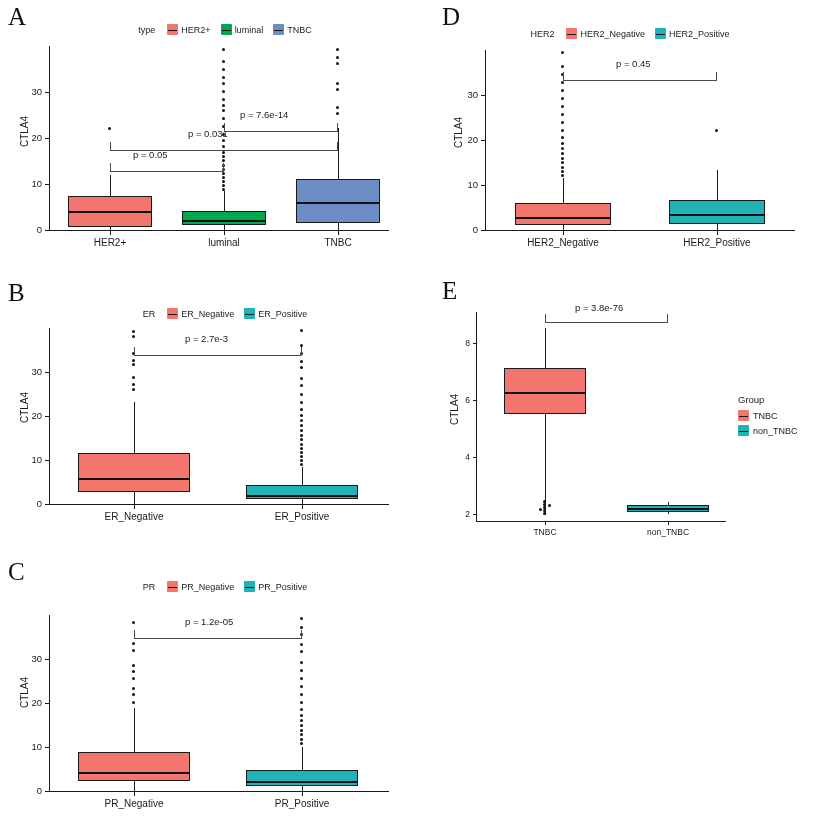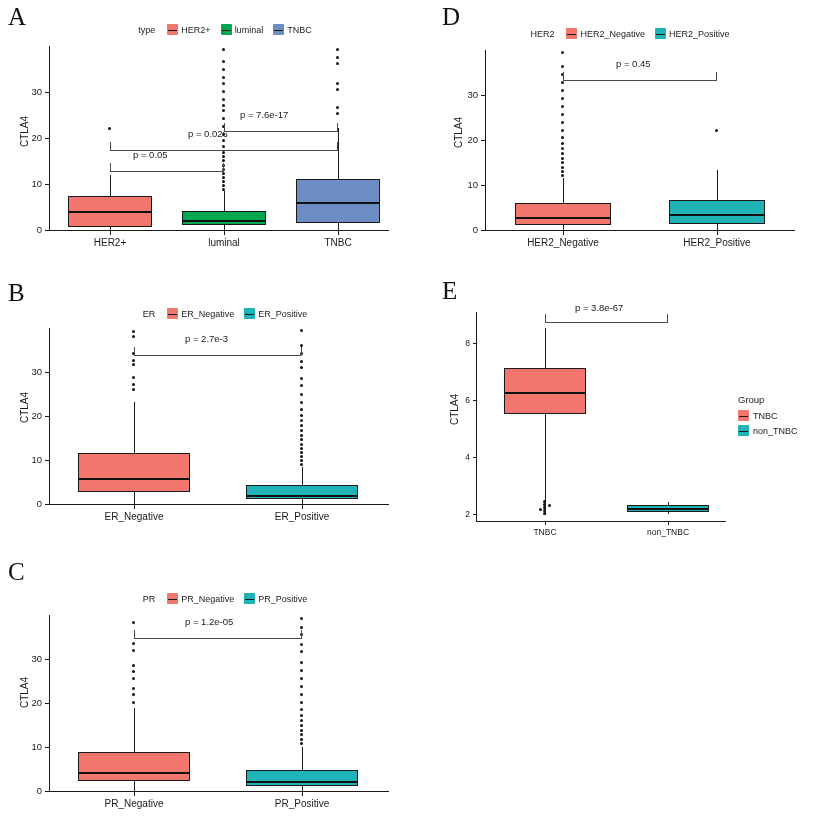--- a/index.html
+++ b/index.html
@@ -116,28 +116,28 @@
       <div class="vl" style="left:0;top:1px;height:9px;"></div>
       <div class="vl" style="left:113px;top:1px;height:9px;"></div>
     </div>
     <div class="plabel" style="left:133px;top:111px;">p = 0.05</div>
 
     <div class="brk" style="left:110px;top:103px;width:228px;height:10px;">
       <div class="hbar" style="left:0;top:9px;width:228px;"></div>
       <div class="vl" style="left:0;top:1px;height:9px;"></div>
       <div class="vl" style="left:227px;top:1px;height:9px;"></div>
     </div>
-    <div class="plabel" style="left:188px;top:90px;">p = 0.026</div>
+    <div class="plabel" style="left:188px;top:90px;">p = 0.031</div>
 
     <div class="brk" style="left:224px;top:84px;width:114px;height:10px;">
       <div class="hbar" style="left:0;top:9px;width:114px;"></div>
       <div class="vl" style="left:0;top:1px;height:9px;"></div>
       <div class="vl" style="left:113px;top:1px;height:9px;"></div>
     </div>
-    <div class="plabel" style="left:240px;top:71px;">p = 7.6e-17</div>
+    <div class="plabel" style="left:240px;top:71px;">p = 7.6e-14</div>
 
     <div class="xtickmark" style="left:110px;top:193px;"></div>
     <div class="xtickmark" style="left:224px;top:193px;"></div>
     <div class="xtickmark" style="left:338px;top:193px;"></div>
     <div class="xtick" style="left:60px;top:199px;width:100px;">HER2+</div>
     <div class="xtick" style="left:174px;top:199px;width:100px;">luminal</div>
     <div class="xtick" style="left:288px;top:199px;width:100px;">TNBC</div>
   </div>
 </div>
 
@@ -218,21 +218,21 @@
     <div class="xtickmark" style="left:134px;top:183px;"></div>
     <div class="xtickmark" style="left:302px;top:183px;"></div>
     <div class="xtick" style="left:74px;top:189px;width:120px;">ER_Negative</div>
     <div class="xtick" style="left:242px;top:189px;width:120px;">ER_Positive</div>
   </div>
 </div>
 
 <div class="panel" style="left:0;top:555px;width:420px;height:268px;">
   <div class="panel-letter" style="position:absolute;left:8px;top:4px;">C</div>
 
-  <div class="legend" style="position:absolute;left:120px;top:38px;width:210px;">
+  <div class="legend" style="position:absolute;left:120px;top:26px;width:210px;">
     <span class="ltitle">PR</span>
     <span class="litem">
       <span class="lkey" style="background:#f1766d;"></span>
       <span>PR_Negative</span>
     </span>
     <span class="litem">
       <span class="lkey" style="background:#1fb3b8;"></span>
       <span>PR_Positive</span>
     </span>
   </div>
@@ -403,21 +403,21 @@
 
     <div class="whisk" style="left:248px;top:198px;height:12px;"></div>
     <div class="box" style="left:207px;top:201px;width:82px;height:7px;background:#1fb3b8;"></div>
     <div class="median" style="left:207px;top:204px;width:82px;"></div>
 
     <div class="brk" style="left:125px;top:10px;width:123px;height:9px;">
       <div class="hbar" style="left:0;top:8px;width:123px;"></div>
       <div class="vl" style="left:0;top:0;height:8px;"></div>
       <div class="vl" style="left:122px;top:0;height:8px;"></div>
     </div>
-    <div class="plabel" style="left:155px;top:-2px;">p = 3.8e-67</div>
+    <div class="plabel" style="left:155px;top:-2px;">p = 3.8e-76</div>
 
     <div class="xtickmark" style="left:125px;top:218px;height:3px;"></div>
     <div class="xtickmark" style="left:248px;top:218px;height:3px;"></div>
     <div class="xtick" style="left:75px;top:223px;width:100px;font-size:8.5px;">TNBC</div>
     <div class="xtick" style="left:198px;top:223px;width:100px;font-size:8.5px;">non_TNBC</div>
 
     <div class="vlegend" style="left:318px;top:90px;">
       <div class="vt">Group</div>
       <div class="vrow">
         <span class="lkey" style="background:#f1766d;"></span>

